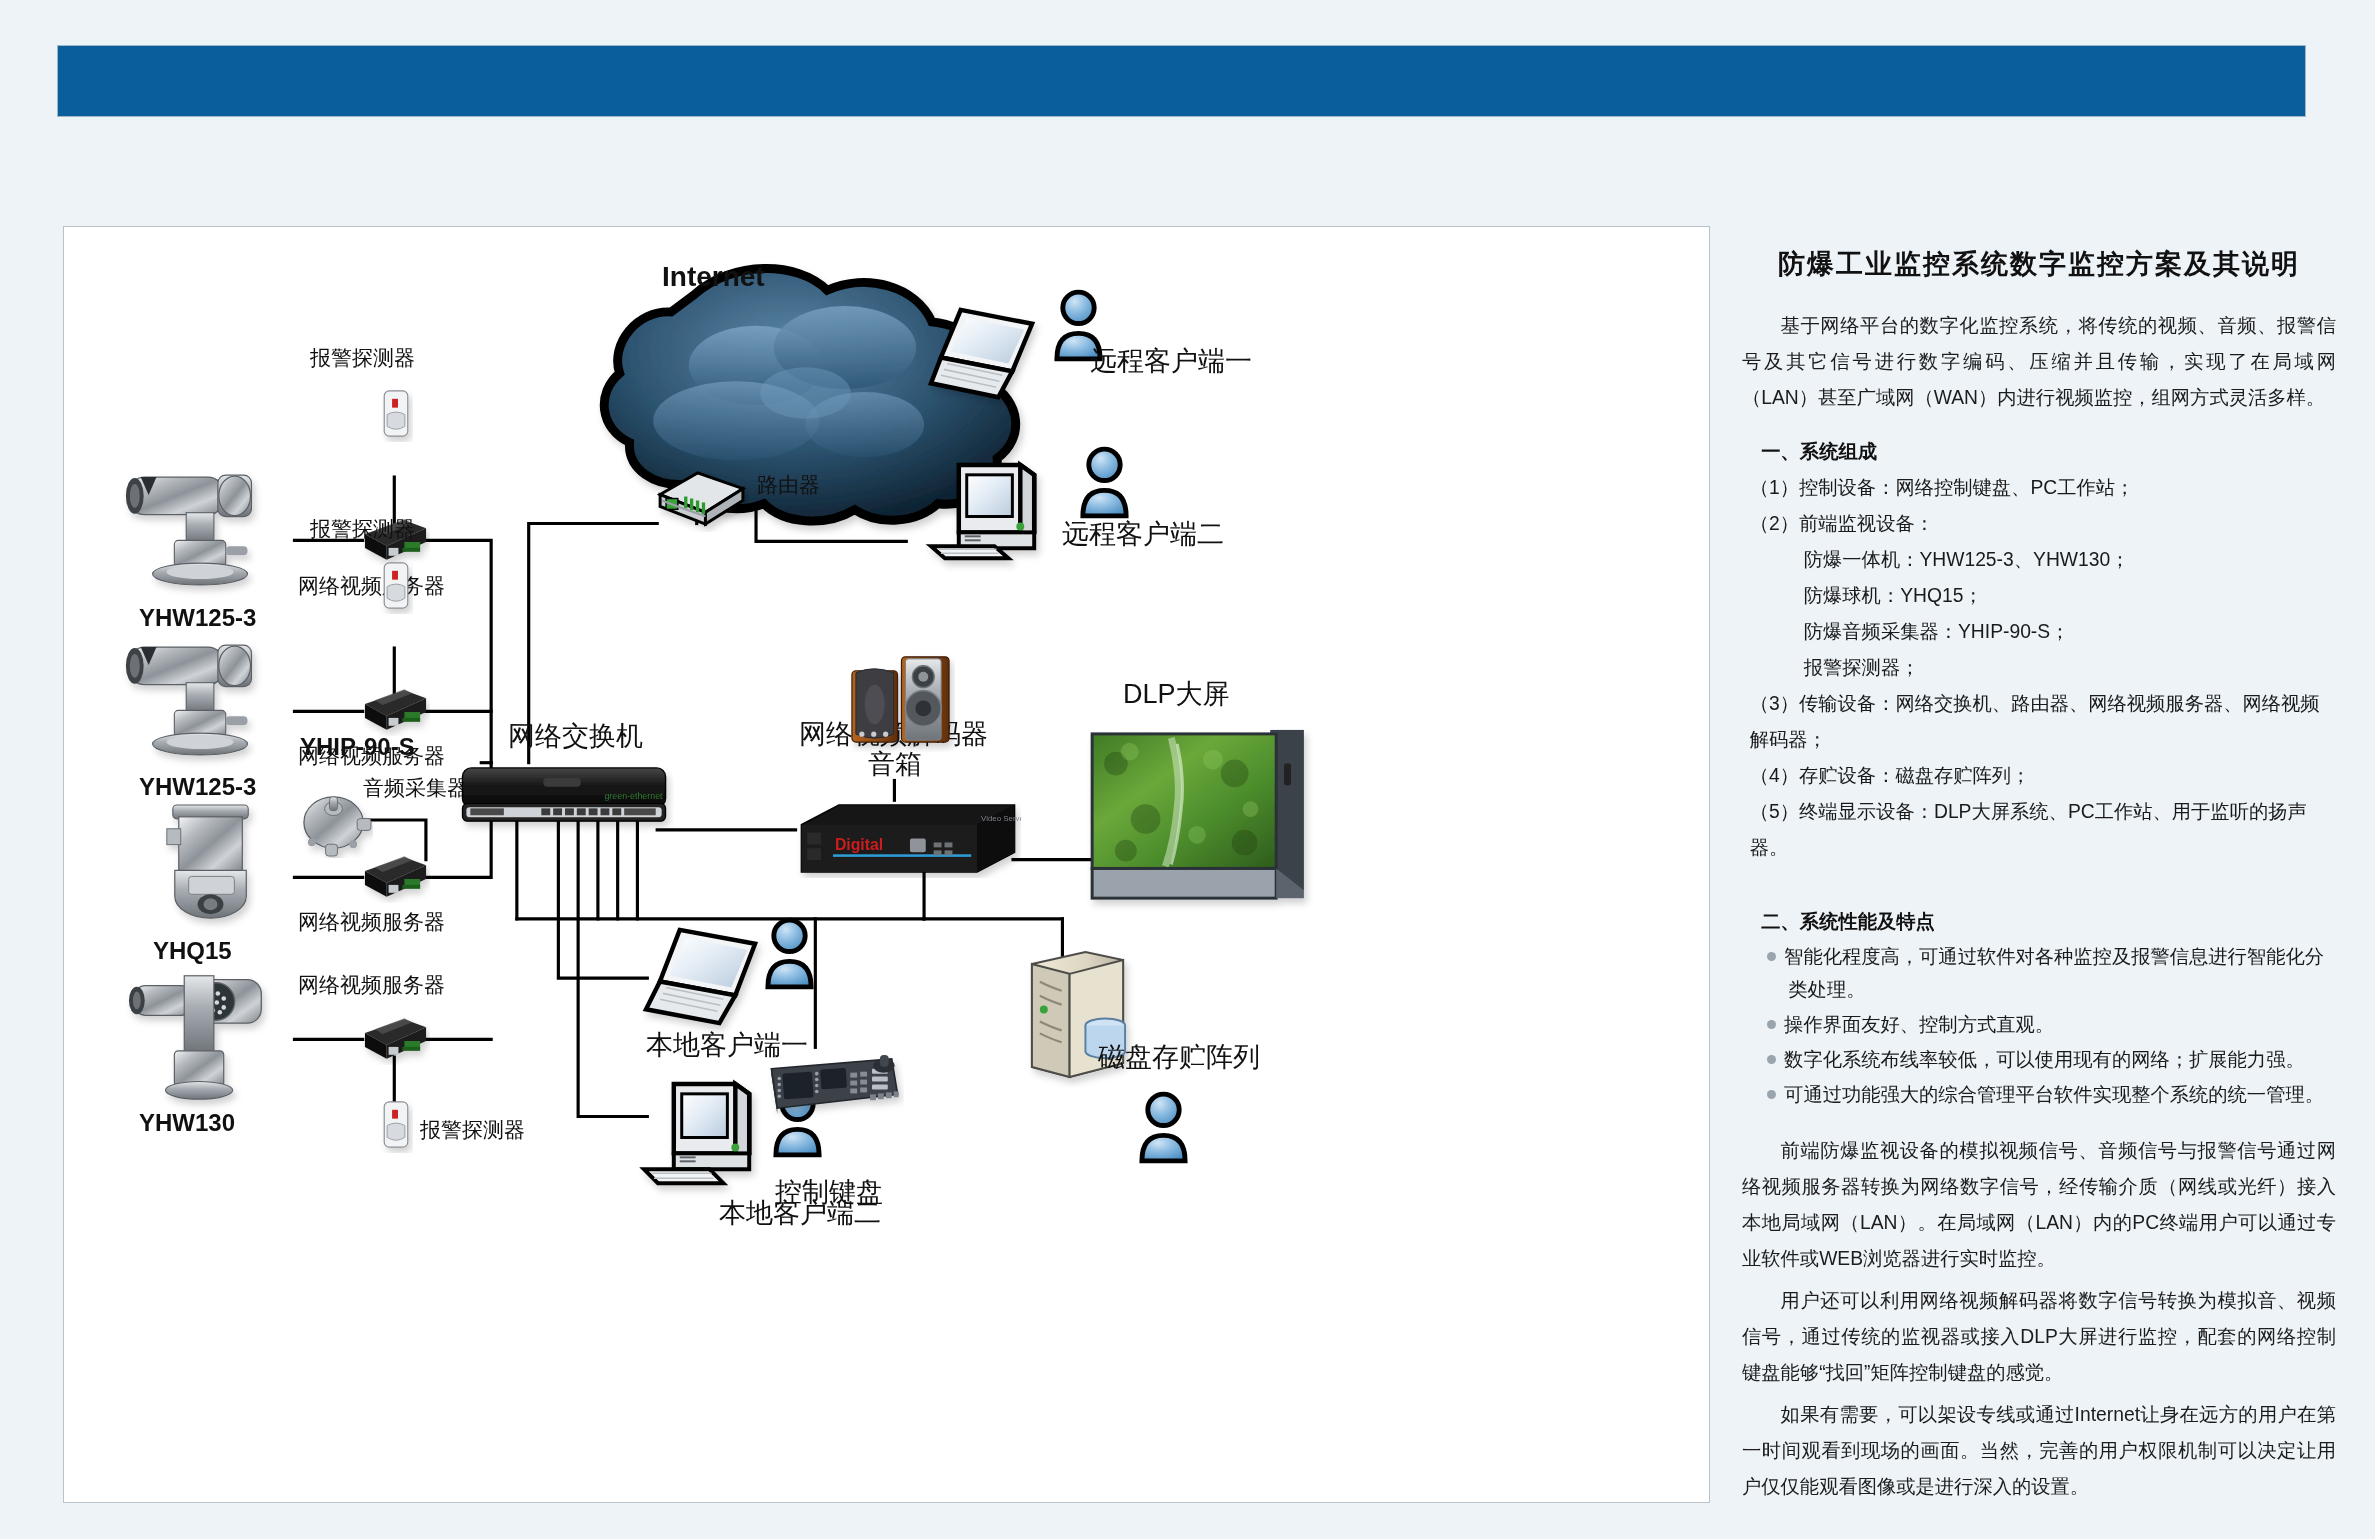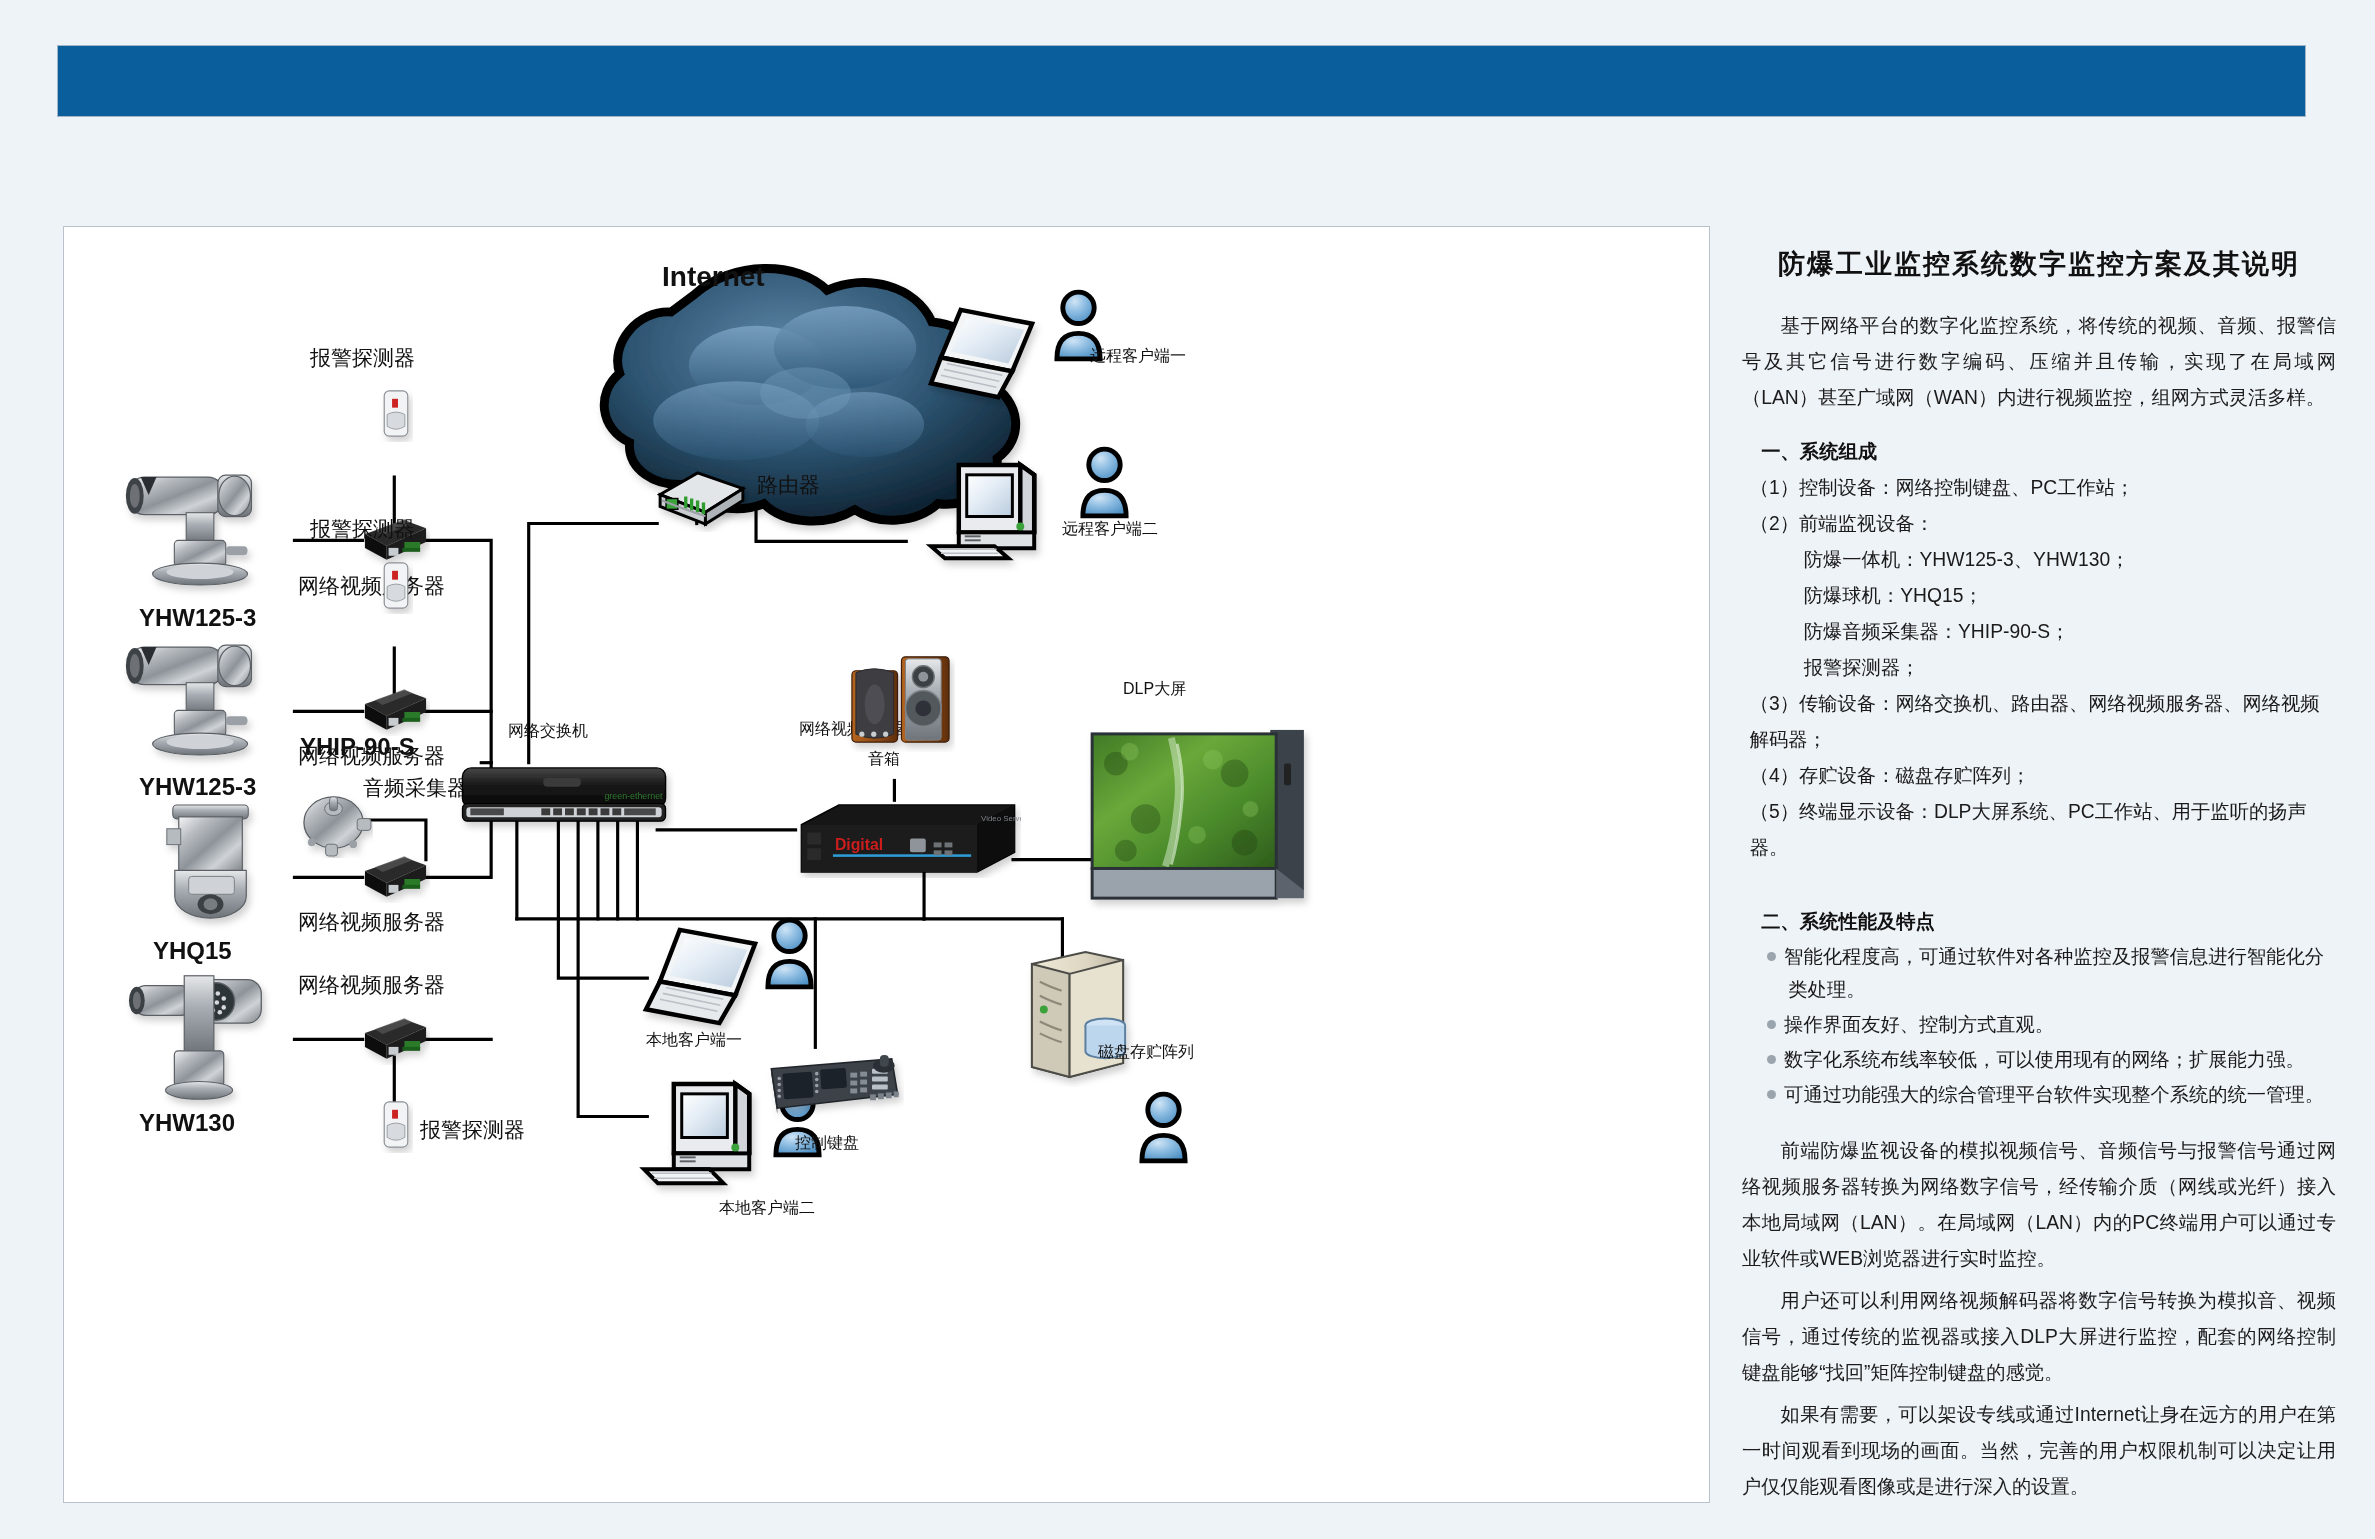--- a/index.html
+++ b/index.html
@@ -25,21 +25,21 @@
     border:1px solid #b9c2cb;
     box-sizing:border-box;
   }
   #diagram-svg{position:absolute;left:0;top:0;width:100%;height:100%;}
   .node{position:absolute;}
   .lbl{
     position:absolute;white-space:nowrap;
     font-size:21px;line-height:1.1;color:#111;
     font-family:"Liberation Sans","DejaVu Sans",sans-serif;
   }
-  .lbl.big{font-size:16px;}
+  .lbl.big{font-size:27px;}
   .lbl.en{font-size:24px;font-weight:bold;}
   .lbl.internet{font-size:28px;font-weight:bold;}
 
   
   #text-panel{
     position:absolute;left:1742px;top:226px;width:594px;height:1287px;
   }
   #doc-title{
     font-size:27px;font-weight:bold;letter-spacing:2px;
     text-align:center;margin:20px 0 26px 0;color:#111;
@@ -654,21 +654,21 @@
         <rect x="116" y="8" width="9" height="12" rx="4" fill="#40464e"></rect>
         <g fill="#7b828a">
           <rect x="106" y="48" width="6" height="6"></rect>
             <rect x="114" y="47" width="6" height="6"></rect>
           <rect x="122" y="46" width="6" height="6"></rect>
             <rect x="130" y="45" width="5" height="6"></rect>
         </g>
       </g>
     </svg>
   </div>
-  <div class="lbl big" style="left:711px;top:907px;margin-left:20px;">控制键盘</div>
+  <div class="lbl big" style="left:711px;top:951px;">控制键盘</div>
 
   <div class="node" style="left:958px;top:721px;">
     <svg width="115" height="139" viewBox="0 0 116 140">
       <g filter="url(#sh)">
         <path d="M10 16 L64 4 L102 12 L102 116 L48 130 L10 120 Z" fill="url(#beigeG)" stroke="#4c4c46" stroke-width="2"></path>
         <path d="M10 16 L48 26 L48 130 L10 120 Z" fill="#cfc9b7" stroke="#4c4c46" stroke-width="2"></path>
         <path d="M48 26 L102 12 L102 116 L48 130 Z" fill="#e7e1d0" stroke="#4c4c46" stroke-width="2"></path>
         <g stroke="#8e887a" stroke-width="2.2" fill="none">
           <path d="M18 34 q12 6 22 9"></path>
           <path d="M18 48 q12 6 22 9"></path>

